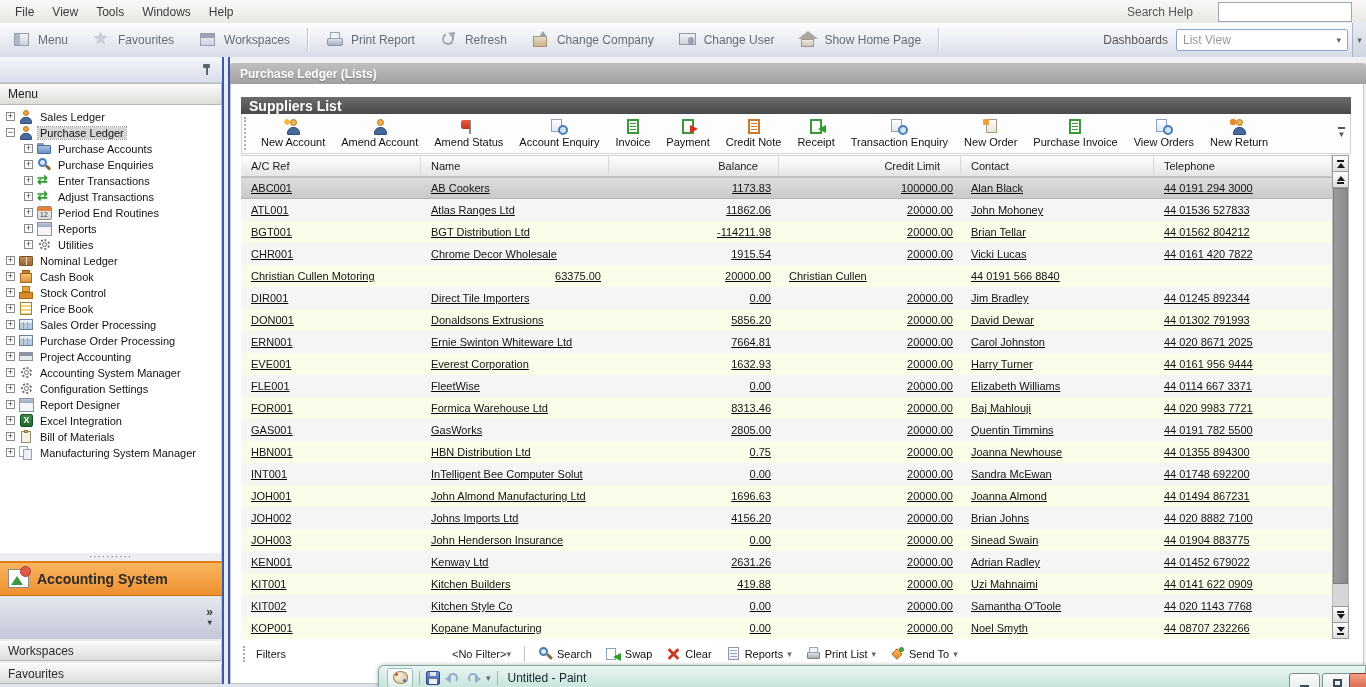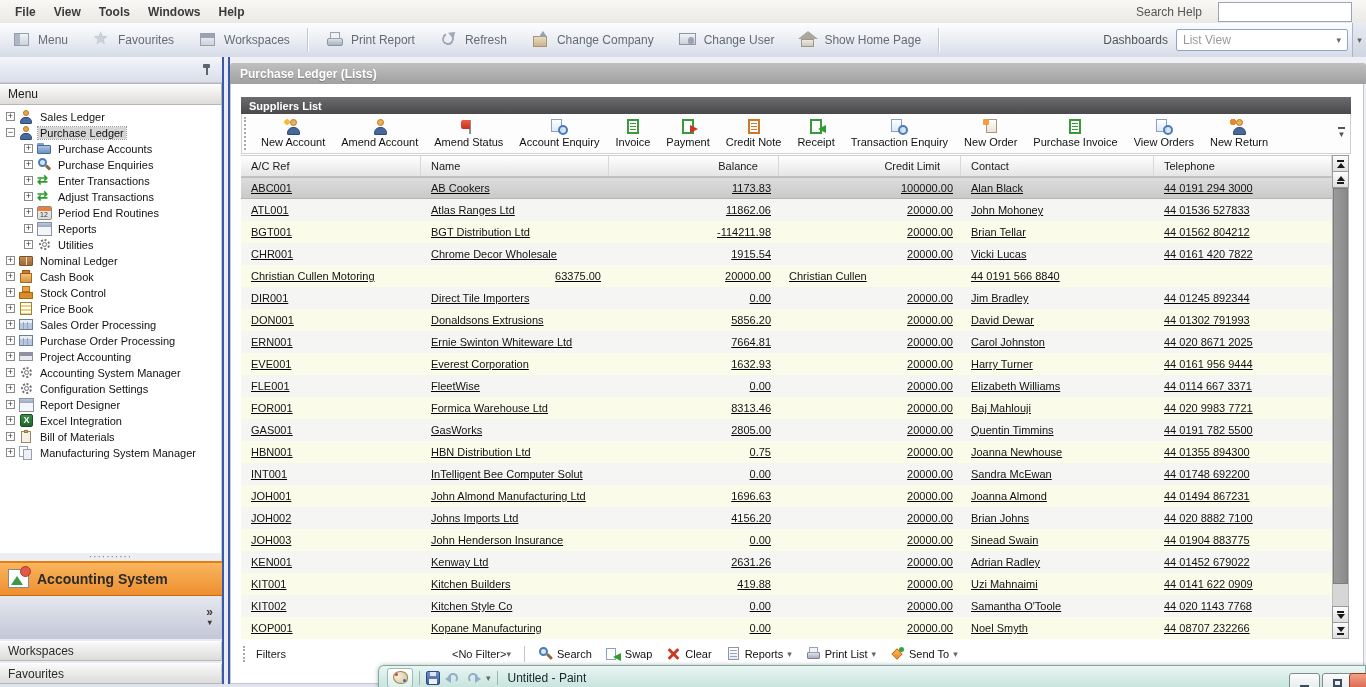--- a/index.html
+++ b/index.html
@@ -5,22 +5,22 @@
   html,body{margin:0;padding:0;background:#cdd5e2;}
   #app{position:relative;width:1366px;height:687px;overflow:hidden;background:#dfe3ec;
        font-family:"Liberation Sans",sans-serif;-webkit-font-smoothing:antialiased;}
   .nosel{user-select:none}
 
   
   .menubar{position:absolute;left:0;top:0;width:1366px;height:23px;
     background:linear-gradient(#f9f8f6,#ebe9e5);border-bottom:1px solid #d6d3ce;
     display:flex;align-items:center;justify-content:space-between;font-size:12px;color:#3b3b3b;}
   .mb-left{display:flex;align-items:center;padding-left:6px;}
-  .mb-item{padding:3px 9px;cursor:default;font-weight:bold;}
-  .mb-right{display:flex;align-items:center;gap:16px;padding-right:14px;color:#555;}
+  .mb-item{padding:3px 9px;cursor:default;}
+  .mb-right{display:flex;align-items:center;gap:25px;padding-right:14px;color:#555;}
   .mb-input{width:128px;height:16px;border:1px solid #9aa4b4;background:#fff;outline:none;font-size:11px;}
 
   
   .topbar{position:absolute;left:0;top:23px;width:1366px;height:34px;
     background:linear-gradient(#fcfdfe,#e9ecf3 55%,#d6dbe7);border-bottom:1px solid #9aa6bc;
     display:flex;align-items:center;font-size:12px;color:#666b74;}
   .tb-group{display:flex;align-items:center;height:100%;}
   .tb-btn{display:flex;align-items:center;gap:6px;padding:0 10px;height:28px;margin:0 1px;
     background:none;border:1px solid transparent;border-radius:2px;font:inherit;color:inherit;cursor:default;}
   .tb-sep{width:1px;height:24px;background:#bfc6d4;margin:0 5px;box-shadow:1px 0 0 #fff;}
@@ -143,21 +143,21 @@
     border-left:2px solid #3c58a8;border-right:2px solid #3c58a8;box-sizing:border-box;}
 
   
   .main{position:absolute;left:230px;top:57px;right:0;bottom:3px;background:#eef0f4;display:flex;flex-direction:column;}
   .main-title{height:21px;margin-top:6px;background:linear-gradient(#c0c0c0,#a0a0a0);border-radius:3px 3px 0 0;
     display:flex;align-items:center;padding-left:10px;font-size:12px;font-weight:bold;color:#fff;
     text-shadow:0 1px 1px rgba(0,0,0,.25);}
   .panel{flex:1;background:#fff;border:1px solid #c2c6ce;border-top:none;margin:0 2px 0 0;
     padding:13px 12px 0 10px;box-sizing:border-box;}
   .listhdr{height:17px;background:linear-gradient(#6c6c6e,#49494b);display:flex;align-items:center;
-    padding-left:8px;font-size:11px;font-weight:bold;color:#fff;}
+    padding-left:8px;font-size:14px;font-weight:bold;color:#fff;}
   .actionbar{height:39px;background:#fdfdfd;border:1px solid #d2d2d2;border-top:none;display:flex;align-items:stretch;position:relative;}
   .grip{width:5px;margin:3px 2px;border-left:2px dotted #aaa;}
   .act-btn{display:flex;flex-direction:column;align-items:center;justify-content:center;gap:1px;
     padding:0 8px;border:none;background:none;font-family:inherit;font-size:11px;color:#111;cursor:default;}
   .act-overflow{position:absolute;right:2px;top:4px;width:13px;height:30px;display:flex;flex-direction:column;
     align-items:center;justify-content:center;gap:1px;color:#555;font-size:8px;}
   .act-overflow .obar{width:7px;height:2px;background:#555;}
   .ai{width:18px;height:16px;position:relative;flex:none;}
   .a-person-new{background:radial-gradient(circle at 3px 3px,#f6b93a 0 2.5px,transparent 3px);}
   .a-person-return{background:radial-gradient(circle at 3px 3px,#e8892c 0 3px,transparent 3.5px);}

